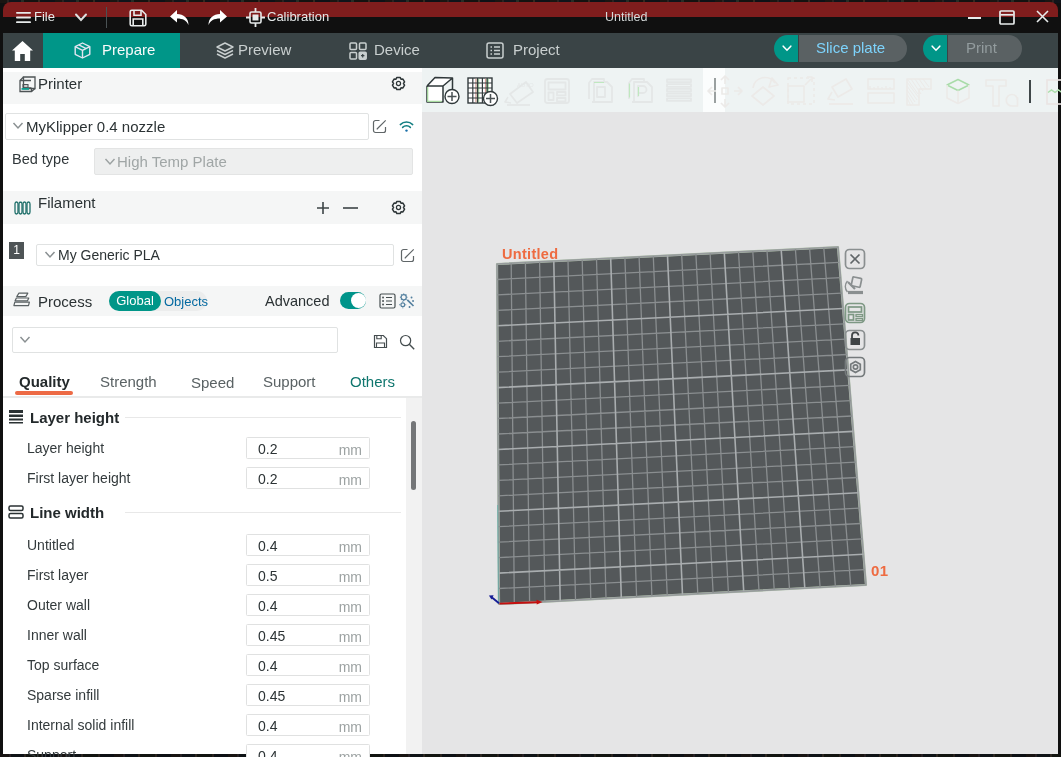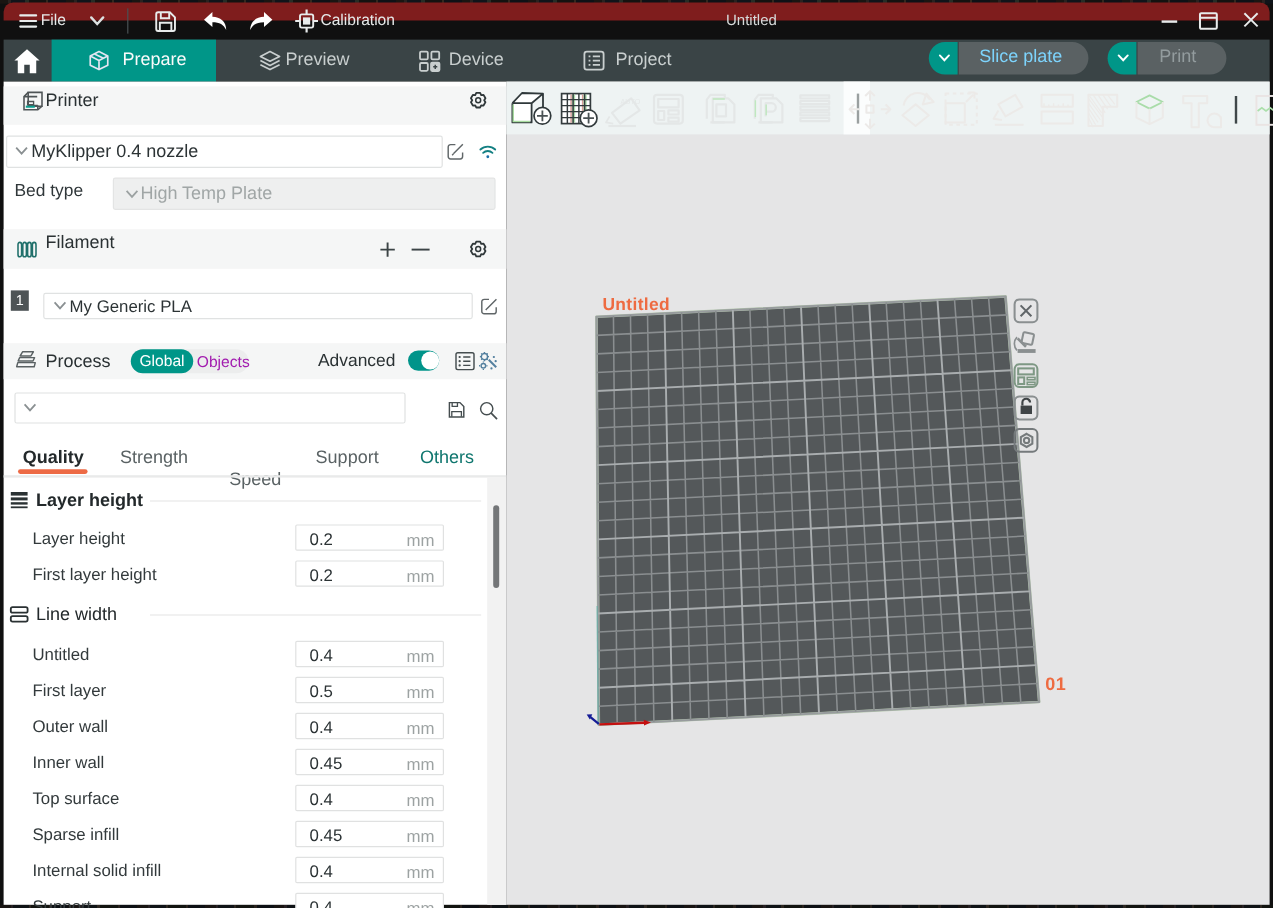--- a/index.html
+++ b/index.html
@@ -196,21 +196,21 @@
   <svg class="abs" style="left:10px;top:224px" width="18" height="16" viewBox="0 0 18 16">
       <g fill="none" stroke="#5A6163" stroke-width="1.2" stroke-linejoin="round">
         <path d="M5.8 1.2H14.8L12.8 4.6H3.8Z"></path>
         <path d="M3.4 6H15.8L14.5 8.8H2.1Z"></path>
         <path d="M1.8 10.2H16.4L15.5 13.6H0.9Z"></path>
       </g>
     </svg>
   <span class="abs hdrtxt" style="left:35px;top:225px">Process</span>
   <div class="abs" style="left:106px;top:223px;width:98px;height:20px;background:#ECEDED;border-radius:10px"></div>
   <div class="abs" style="left:106px;top:223px;width:52px;height:20px;background:#009688;border-radius:10px;color:#fff;font-size:13px;text-align:center;line-height:20px">Global</div>
-  <span class="abs" style="left:161px;top:226px;font-size:13px;color:#a21caf">Objects</span>
+  <span class="abs" style="left:161px;top:226px;font-size:13px;color:#0369a1">Objects</span>
   <span class="abs" style="left:262px;top:225px;font-size:14.5px;color:#2A3133">Advanced</span>
   <div class="abs" style="left:337px;top:224px;width:26px;height:17px;background:#00948A;border-radius:8.5px"></div>
   <div class="abs" style="left:347.5px;top:225px;width:15px;height:15px;background:#fff;border-radius:7.5px"></div>
   <svg class="abs" style="left:376px;top:225px" width="17" height="16" viewBox="0 0 17 16">
       <g fill="none" stroke="#454D4F" stroke-width="1.2">
         <rect x="1" y="1" width="15" height="14" rx="1.5"></rect>
         <path d="M4 4.5h.1M4 8h.1M4 11.5h.1" stroke-width="1.8" stroke-linecap="round"></path>
         <path d="M7 4.5h6M7 8h6M7 11.5h6"></path>
       </g>
     </svg>
@@ -237,21 +237,21 @@
     </svg>
   <svg class="abs" style="left:396px;top:266px" width="16" height="16" viewBox="0 0 16 16">
       <g fill="none" stroke="#454D4F" stroke-width="1.2">
         <circle cx="6.6" cy="6.6" r="5.1"></circle>
         <path d="M10.3 10.3L15.2 15.2" stroke-width="1.4"></path>
       </g>
     </svg>
   <span class="abs" style="left:16px;top:305px;font-size:15px;font-weight:bold;color:#23292B">Quality</span>
   <div class="abs" style="left:12px;top:323px;width:58px;height:3.5px;background:#ED6A45;border-radius:2px"></div>
   <span class="abs" style="left:97px;top:305px;font-size:15px;color:#5A6264">Strength</span>
-  <span class="abs" style="left:188px;top:323px;font-size:15px;color:#5A6264">Speed</span>
+  <span class="abs" style="left:188px;top:306px;font-size:15px;color:#5A6264">Speed</span>
   <span class="abs" style="left:260px;top:305px;font-size:15px;color:#5A6264">Support</span>
   <span class="abs" style="left:347px;top:305px;font-size:15px;color:#0f766e">Others</span>
   <div class="abs" style="left:0;top:328px;width:419px;height:1.5px;background:#E9EAEA"></div>
   <div class="abs" style="left:403px;top:330px;width:16px;height:356px;background:#F2F2F2"></div>
   <div class="abs" style="left:408px;top:353px;width:5px;height:69px;background:#747678;border-radius:2.5px"></div>
 
   <svg class="abs" style="left:5px;top:342px" width="16" height="15" viewBox="0 0 16 15">
       <g fill="#2A3133">
         <path d="M1 0h14v3H1z"></path>
         <path d="M1 4.5h14v2.5H1z"></path>
@@ -271,21 +271,21 @@
       <span class="v">0.2</span>
       <span class="u">mm</span>
     </div>
 
   <svg class="abs" style="left:5px;top:437px" width="16" height="14" viewBox="0 0 16 14">
       <g fill="none" stroke="#2A3133" stroke-width="1.5">
         <rect x="1" y="1" width="14" height="4.6" rx="1.5"></rect>
         <rect x="1" y="8.4" width="14" height="4.6" rx="1.5"></rect>
       </g>
     </svg>
-  <span class="abs" style="left:27px;top:436px;font-size:15px;font-weight:normal;color:#23292B">Line width</span>
+  <span class="abs" style="left:27px;top:436px;font-size:15px;font-weight:bold;color:#23292B">Line width</span>
   <div class="abs" style="left:122px;top:444px;width:276px;height:1px;background:#E8E8E8"></div>
   <span class="row-lbl" style="top:469px">Untitled</span>
   <div class="valbox" style="top:466px">
       <span class="v">0.4</span>
       <span class="u">mm</span>
     </div>
   <span class="row-lbl" style="top:499px">First layer</span>
   <div class="valbox" style="top:496px">
       <span class="v">0.5</span>
       <span class="u">mm</span>

